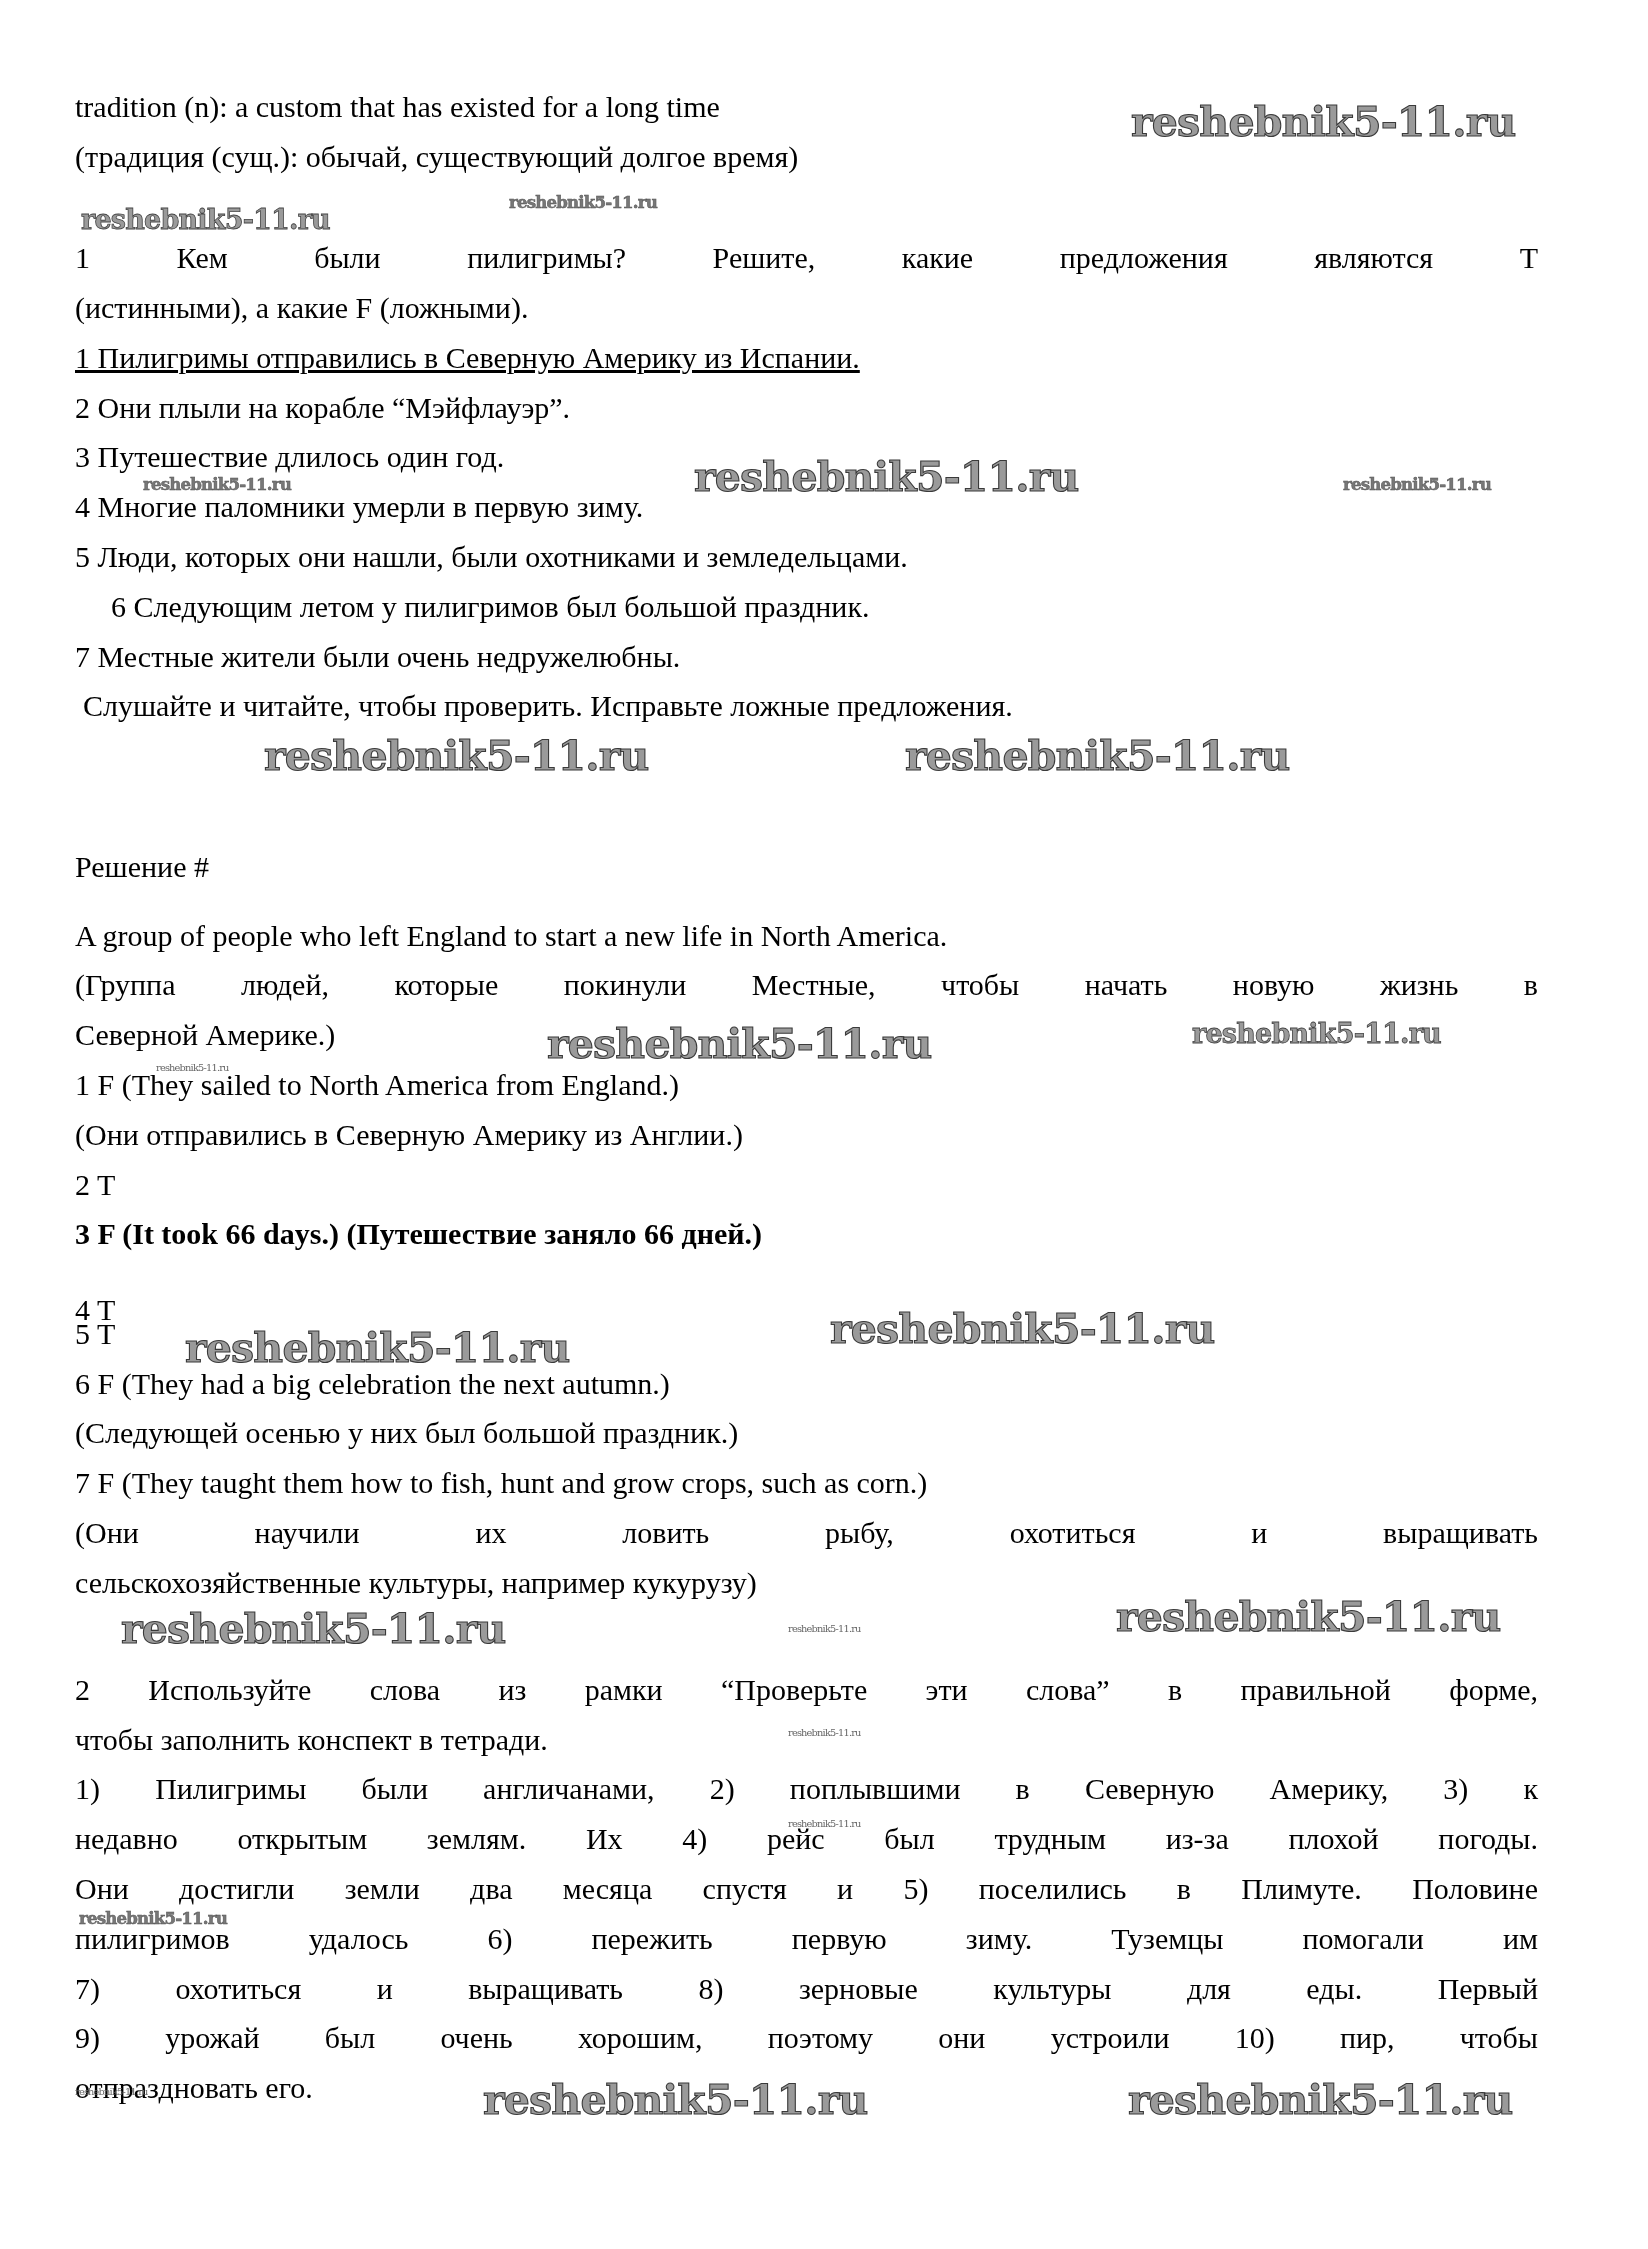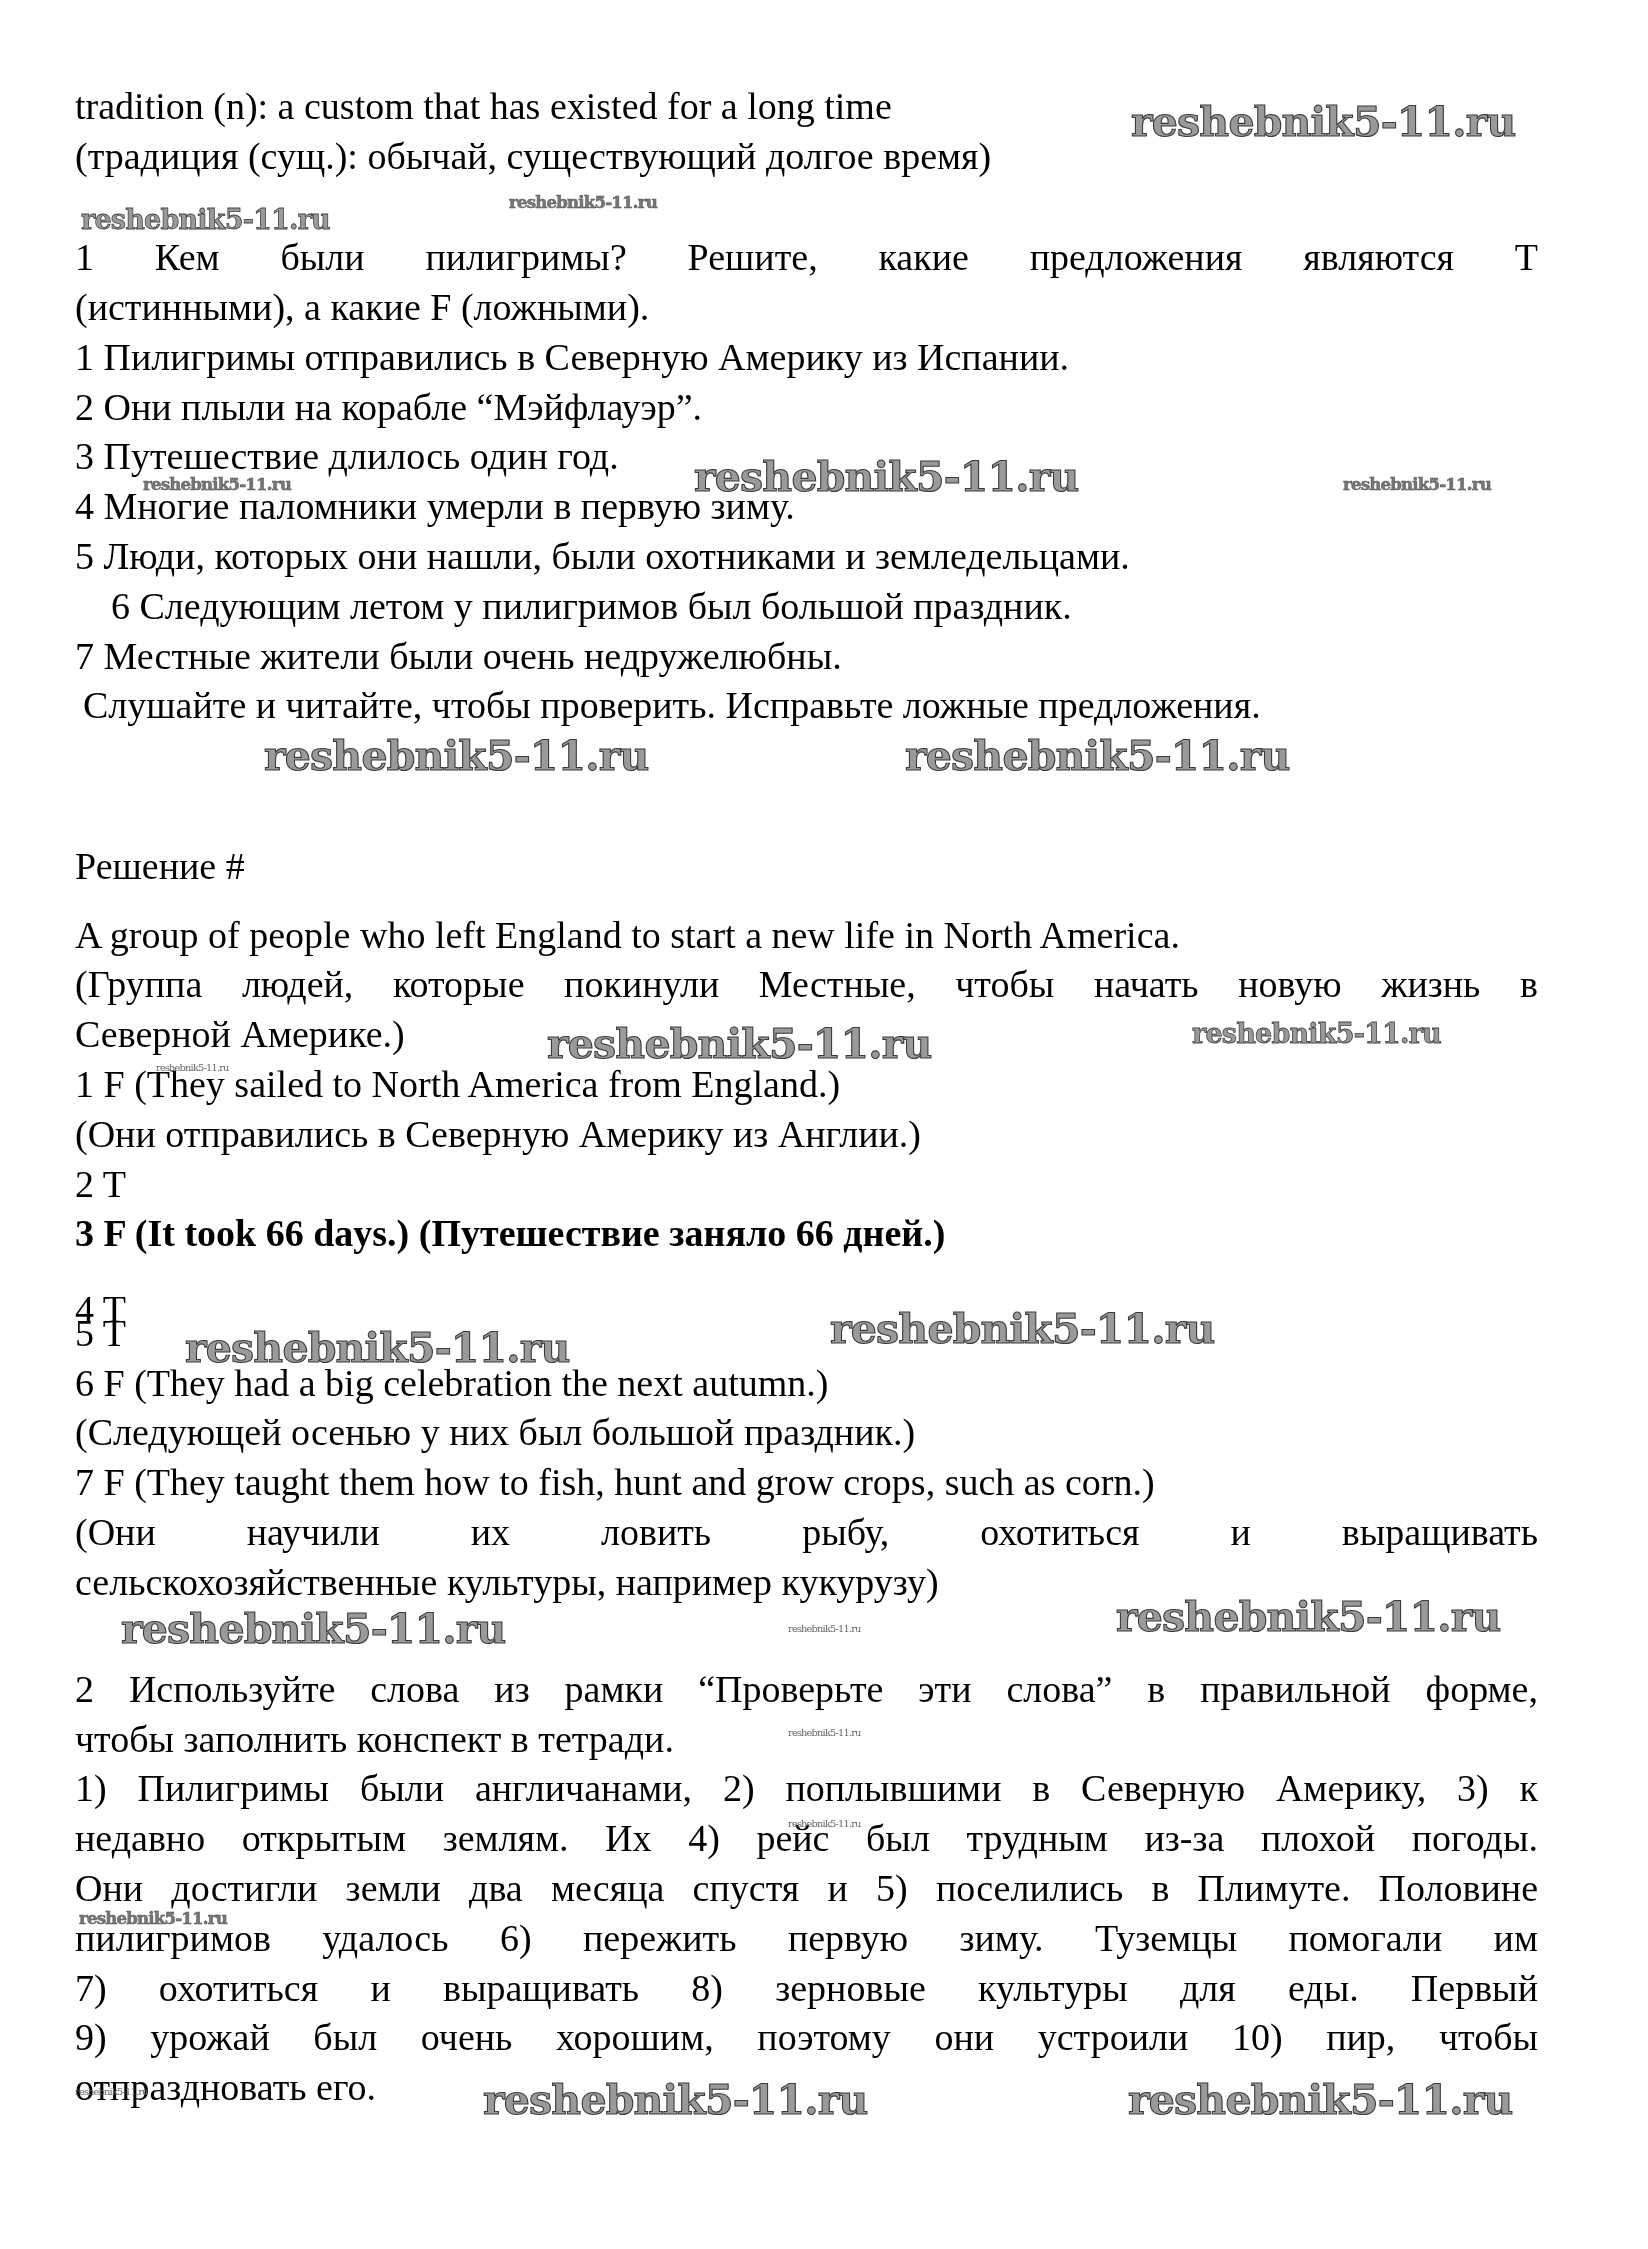--- a/index.html
+++ b/index.html
@@ -3,21 +3,21 @@
   <meta charset="utf-8">
   <style>
     html, body { margin: 0; padding: 0; background: #ffffff; }
     body {
       width: 1648px; height: 2250px; position: relative; overflow: hidden;
       font-family: "Liberation Serif", "DejaVu Serif", serif;
       color: #000;
     }
     .line {
       position: absolute; left: 75px;
-      font-size: 38px; line-height: 45px; white-space: nowrap;
+      font-size: 30px; line-height: 45px; white-space: nowrap;
     }
     .just {
       width: 1463px; text-align: justify; text-align-last: justify; white-space: normal;
     }
     .bold { font-weight: normal; margin-top: 16px; }
     .wm {
       position: absolute; white-space: nowrap;
       font-family: "DejaVu Serif", "Liberation Serif", serif;
       font-weight: bold; color: #9a9a9a;
       -webkit-text-stroke: 1.1px #3a3a3a;
@@ -29,21 +29,21 @@
     .wm.tiny { font-size: 9.8px; -webkit-text-stroke: 0; color: #666; font-weight: normal; }
   </style>
 </head>
 <body>
 
 <div class="line" style="top:84px;">tradition (n): a custom that has existed for a long time</div>
 <div class="line" style="top:134px;">(традиция (сущ.): обычай, существующий долгое время)</div>
 
 <div class="line just" style="top:235px;">1 Кем были пилигримы? Решите, какие предложения являются T</div>
 <div class="line" style="top:285px;">(истинными), а какие F (ложными).</div>
-<div class="line" style="top:335px;">1 Пилигримы отправились в Северную Америку из Испании.</div>
+<div class="line" style="top:335px;text-decoration:underline;">1 Пилигримы отправились в Северную Америку из Испании.</div>
 <div class="line" style="top:385px;">2 Они плыли на корабле “Мэйфлауэр”.</div>
 <div class="line" style="top:434px;">3 Путешествие длилось один год.</div>
 <div class="line" style="top:484px;">4 Многие паломники умерли в первую зиму.</div>
 <div class="line" style="top:534px;">5 Люди, которых они нашли, были охотниками и земледельцами.</div>
 <div class="line" style="top:584px;margin-left:36px;">6 Следующим летом у пилигримов был большой праздник.</div>
 <div class="line" style="top:634px;">7 Местные жители были очень недружелюбны.</div>
 <div class="line" style="top:683px;margin-left:8px;">Слушайте и читайте, чтобы проверить. Исправьте ложные предложения.</div>
 
 <div class="line bold" style="top:828px;">Решение #</div>
 <div class="line" style="top:913px;">A group of people who left England to start a new life in North America.</div>

